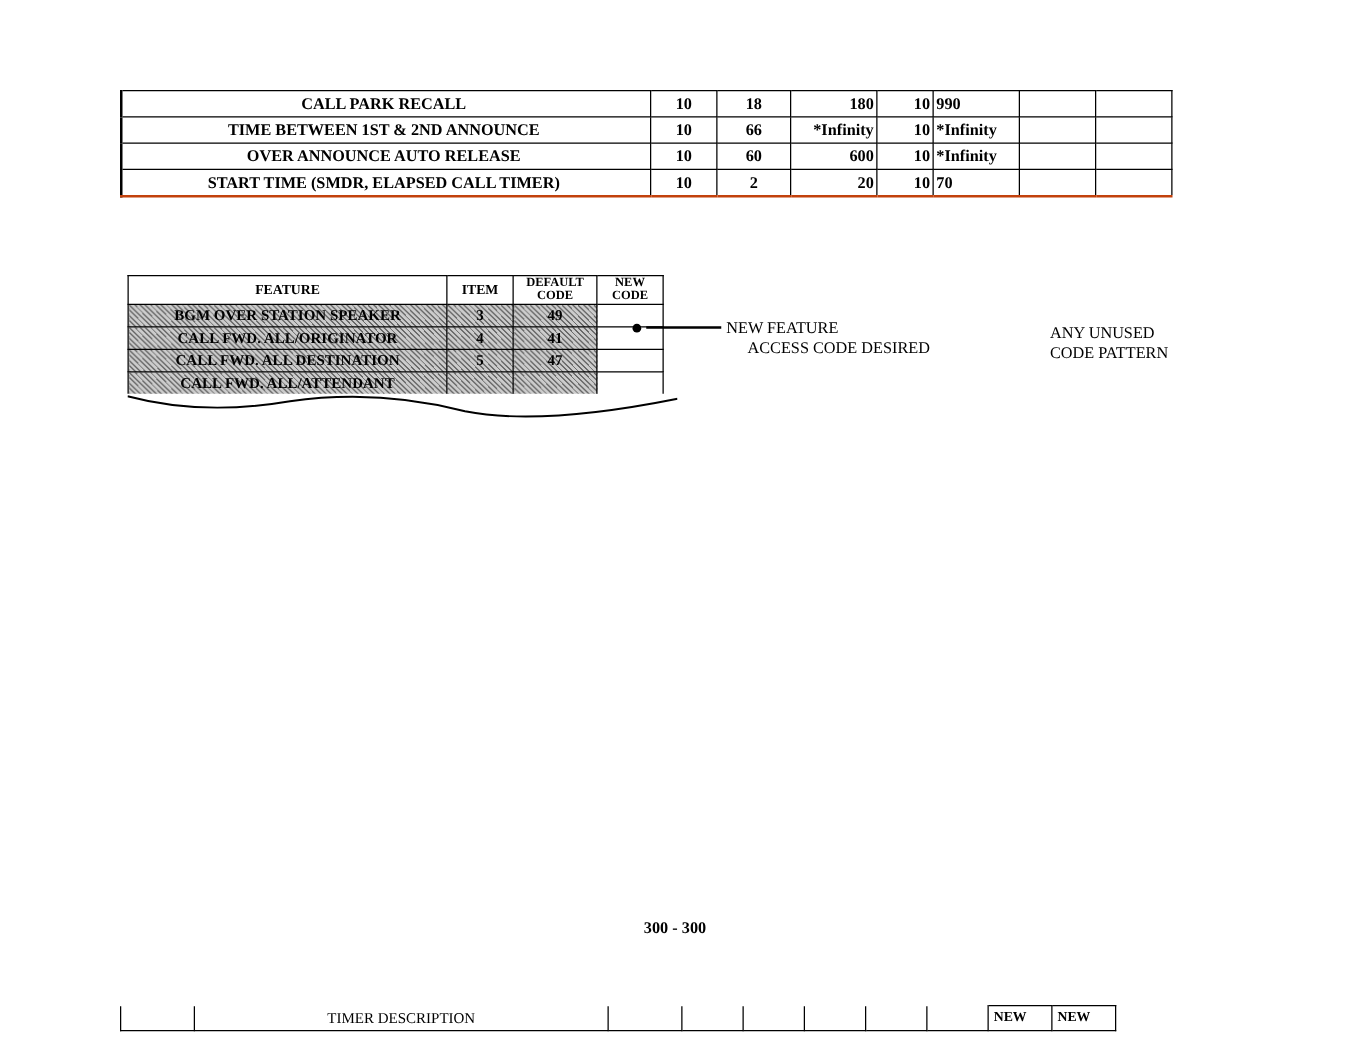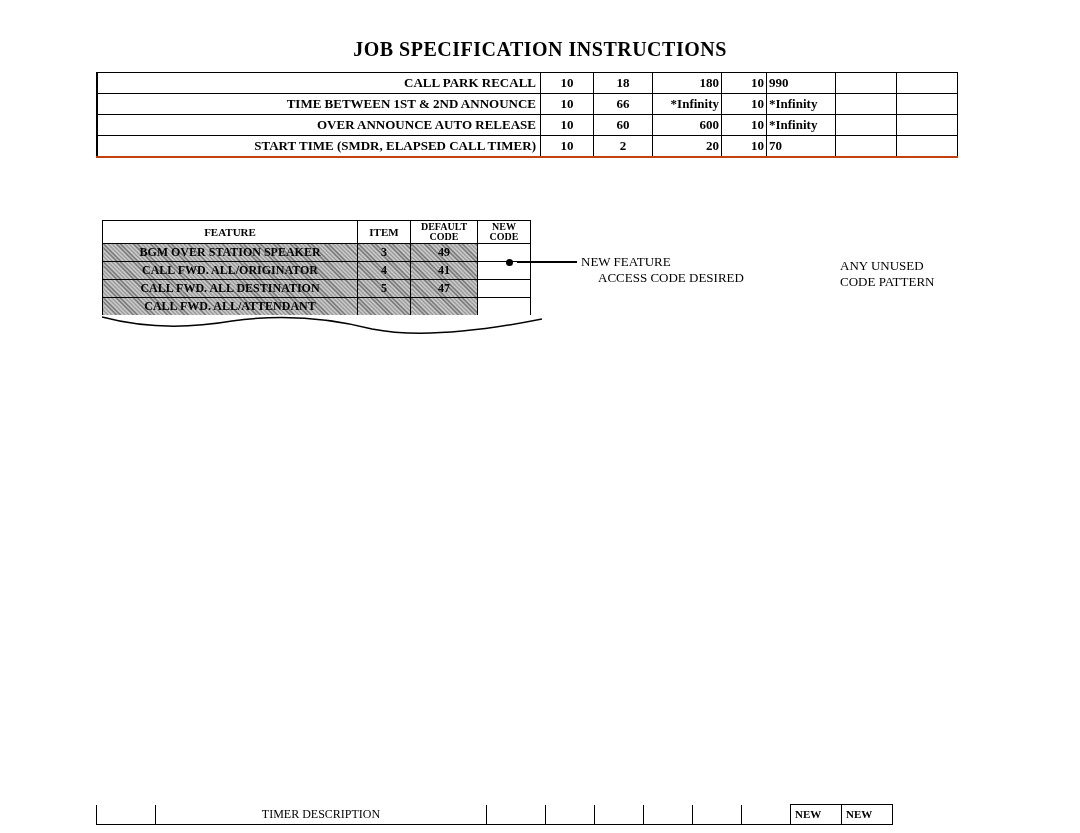--- a/index.html
+++ b/index.html
@@ -1,21 +1,21 @@
 <!DOCTYPE html>
 <html><head>
 <meta charset="utf-8">
 <style>
   html,body{margin:0;padding:0;background:#fff;font-family:"Times New Roman",Times,serif;color:#000}
   .page{width:1080px;height:833px;position:relative}
   .title{font-weight:bold;font-size:20px;letter-spacing:.5px;text-align:center;padding-top:38px}
   .tbl1{position:absolute;left:96px;top:72px;border-collapse:collapse;font-size:13px}
   .tbl1 th,.tbl1 td{border:1.5px solid #000;padding:2px 4px;vertical-align:middle}
   .tbl1 th{font-weight:bold;text-align:center;white-space:nowrap}
-  .tbl1 .desc{width:418px;font-weight:bold;text-align:right;padding-left:20px}
+  .tbl1 .desc{width:418px;font-weight:bold;text-align:center;padding-left:0}
   .tbl1 .base{width:44px;text-align:center;font-weight:bold}
   .tbl1 .count{width:50px;text-align:center;font-weight:bold}
   .tbl1 .value{width:62px;text-align:right;font-weight:bold;padding-right:2px}
   .tbl1 .min{width:38px;text-align:right;font-weight:bold;padding-right:2px}
   .tbl1 .max{width:62px;text-align:left;font-weight:bold;padding-left:2px}
   .tbl1 .nv{width:52px}
   .tbl1 .nc{width:52px}
   .tbl1 .thcut{height:8px;overflow:hidden;line-height:0}
   .tbl1 .thcut span{display:inline-block;transform:translateY(-6px);font-size:12px}
   .tbl1 td.desc{border-left:2px solid #000}
@@ -40,21 +40,20 @@
   .footer{position:absolute;left:0;width:1080px;top:734px;text-align:center;font-weight:bold;font-size:13px}
   .tbl3{position:absolute;left:96px;top:804px;border-collapse:collapse;font-size:12px}
   .tbl3 td,.tbl3 th{border:1.5px solid #000;padding:2px 4px}
   .tbl3 .desc3{width:322px;font-weight:normal;text-align:center}
   .tbl3 .sm{width:40px;font-size:9px;text-align:center}
   .tbl3 .new{width:42px;font-weight:bold;text-align:left;font-size:11px}
 </style>
 </head>
 <body>
 <div class="page">
-  <div class="title">JOB SPECIFICATION INSTRUCTIONS</div>
 
   <table class="tbl1">
     <tbody>
     <tr>
       <td class="desc">CALL PARK RECALL</td>
       <td class="base">10</td>
       <td class="count">18</td>
       <td class="value">180</td>
       <td class="min">10</td>
       <td class="max">990</td>
@@ -142,20 +141,21 @@
         <div class="lead"></div>
         <span>NEW FEATURE</span>
       </div>
     <div style="margin-left:92px">ACCESS CODE DESIRED</div>
   </div>
   <div class="right-call">
     <div>ANY UNUSED</div>
     <div>CODE PATTERN</div>
   </div>
 
+  <div class="footer">300 - 300</div>
 
   <table class="tbl3">
     <tbody>
         <tr>
       <td style="width:50px;border-top:none"></td>
       <td class="desc3" style="border-top:none">TIMER DESCRIPTION</td>
       <td style="width:50px;border-top:none"></td>
       <td class="sm" style="border-top:none"></td>
       <td class="sm" style="border-top:none"></td>
       <td class="sm" style="border-top:none"></td>

